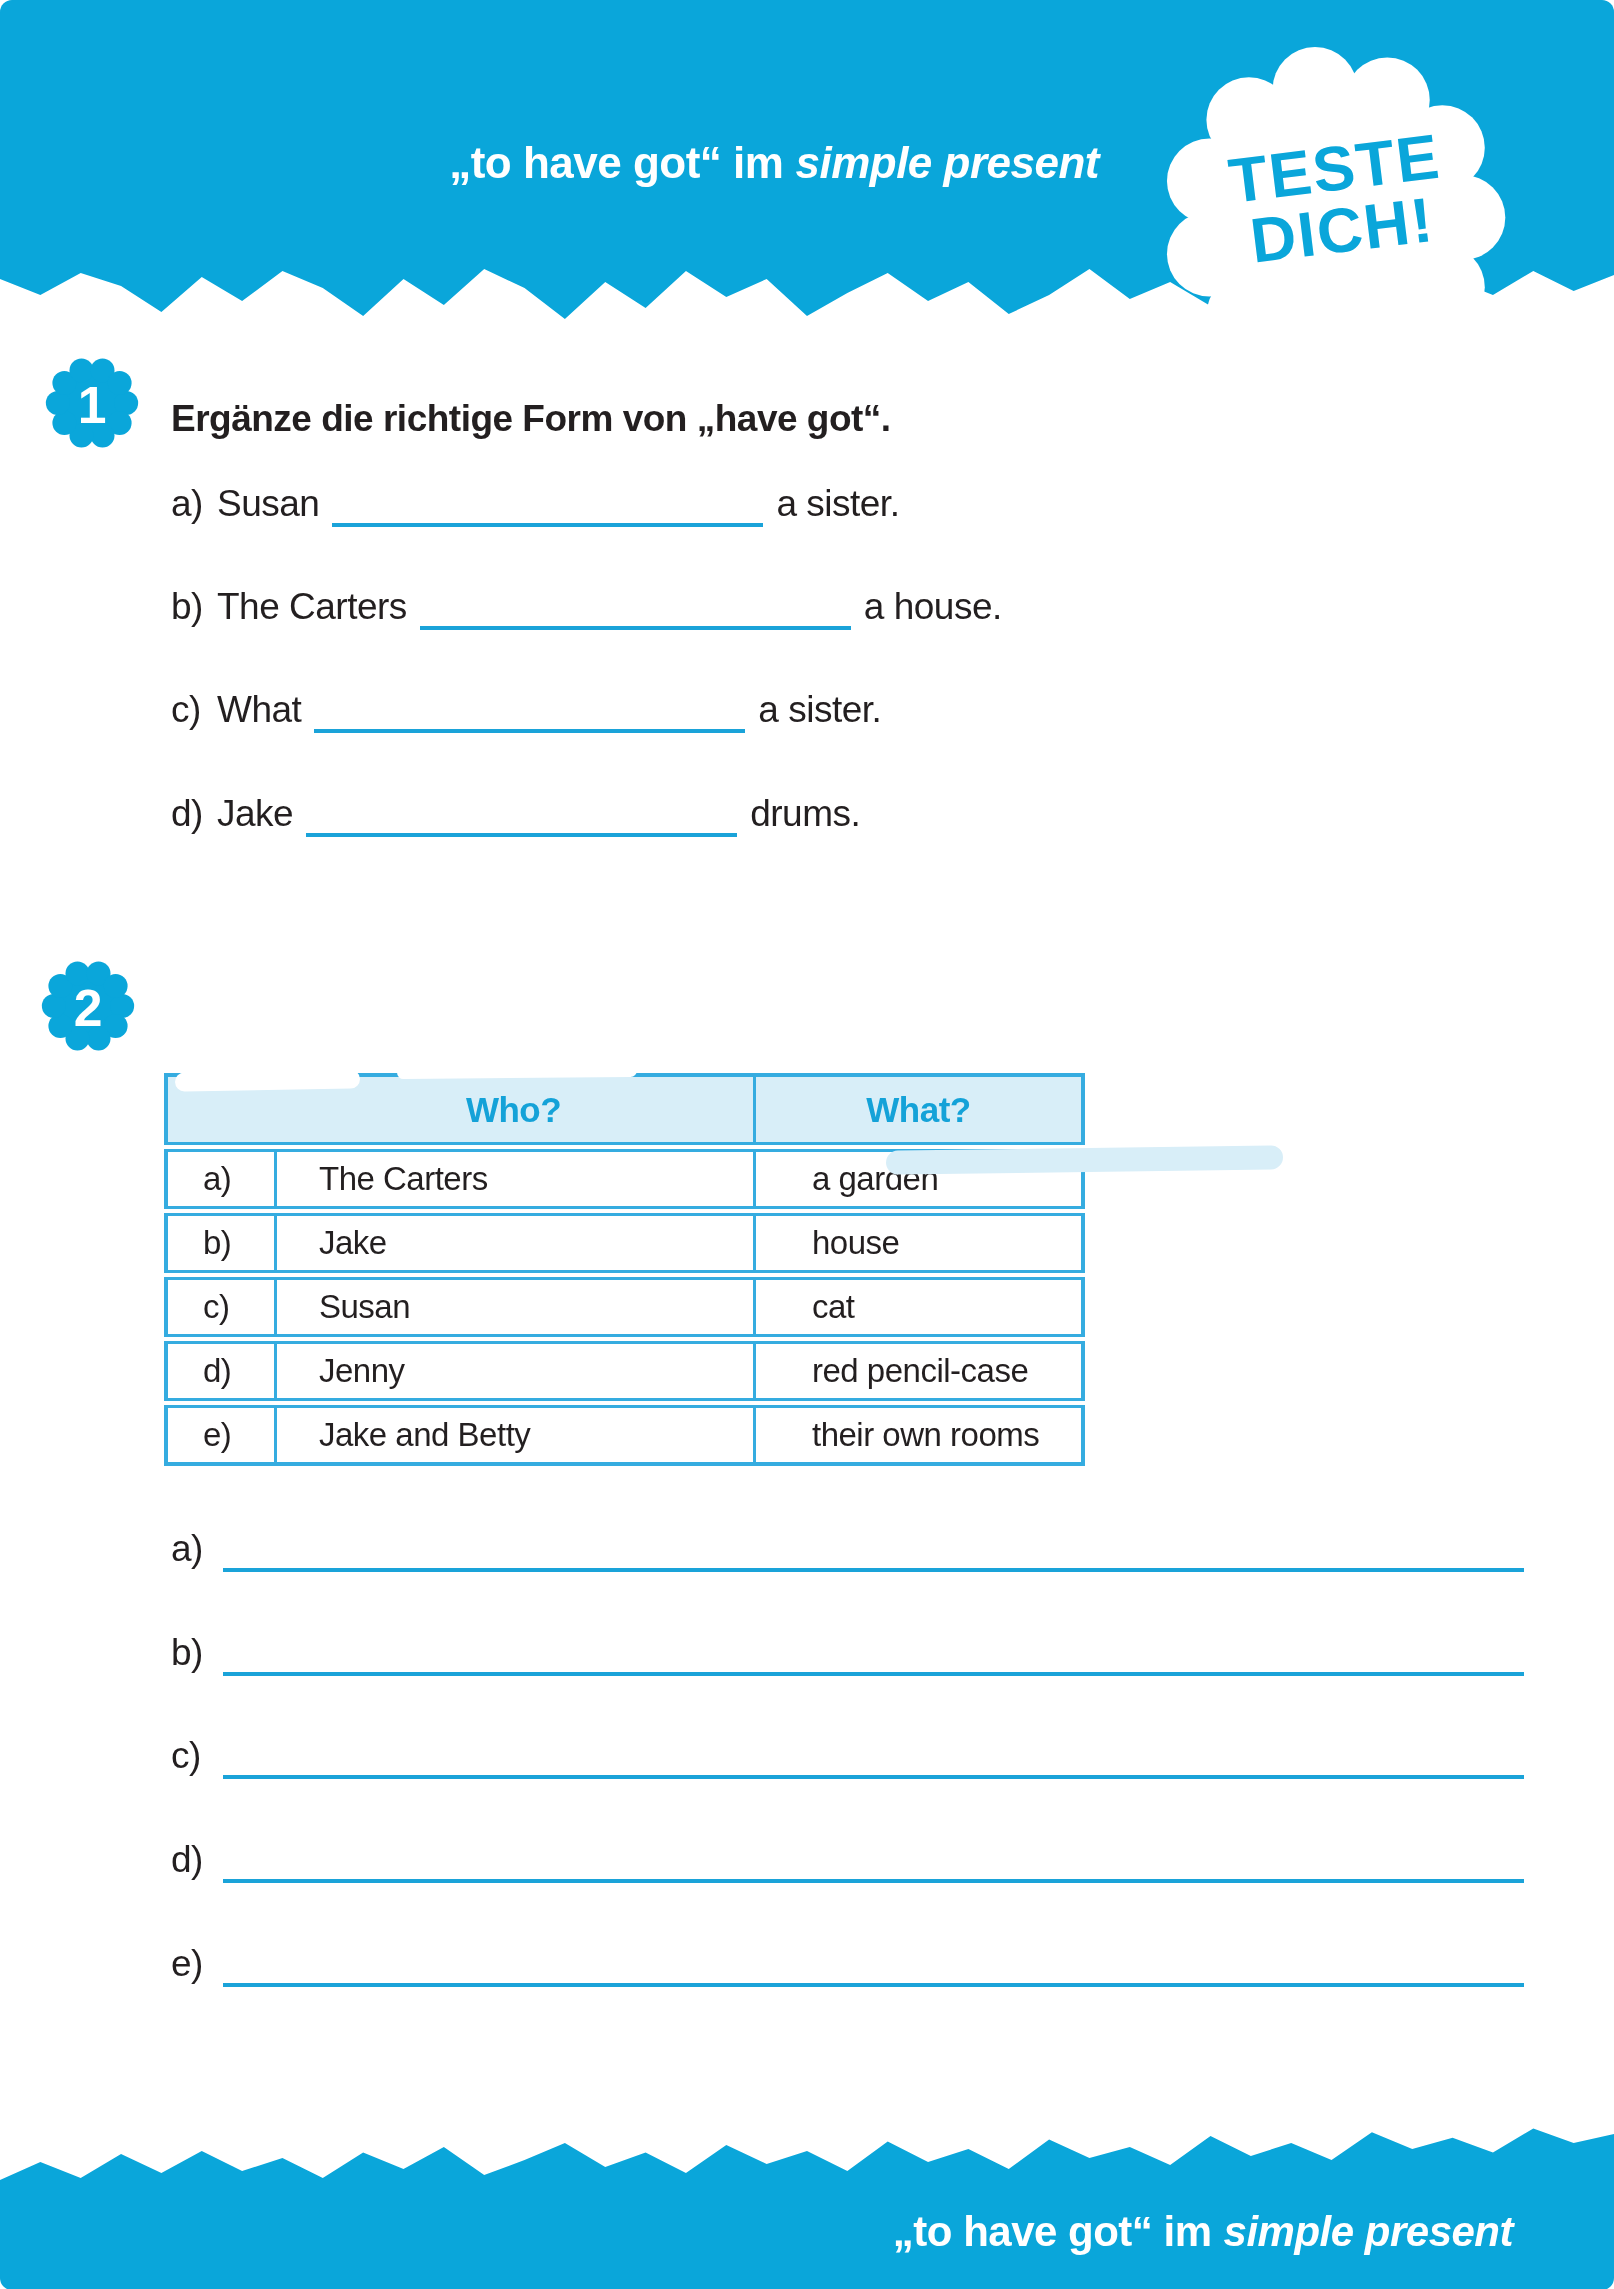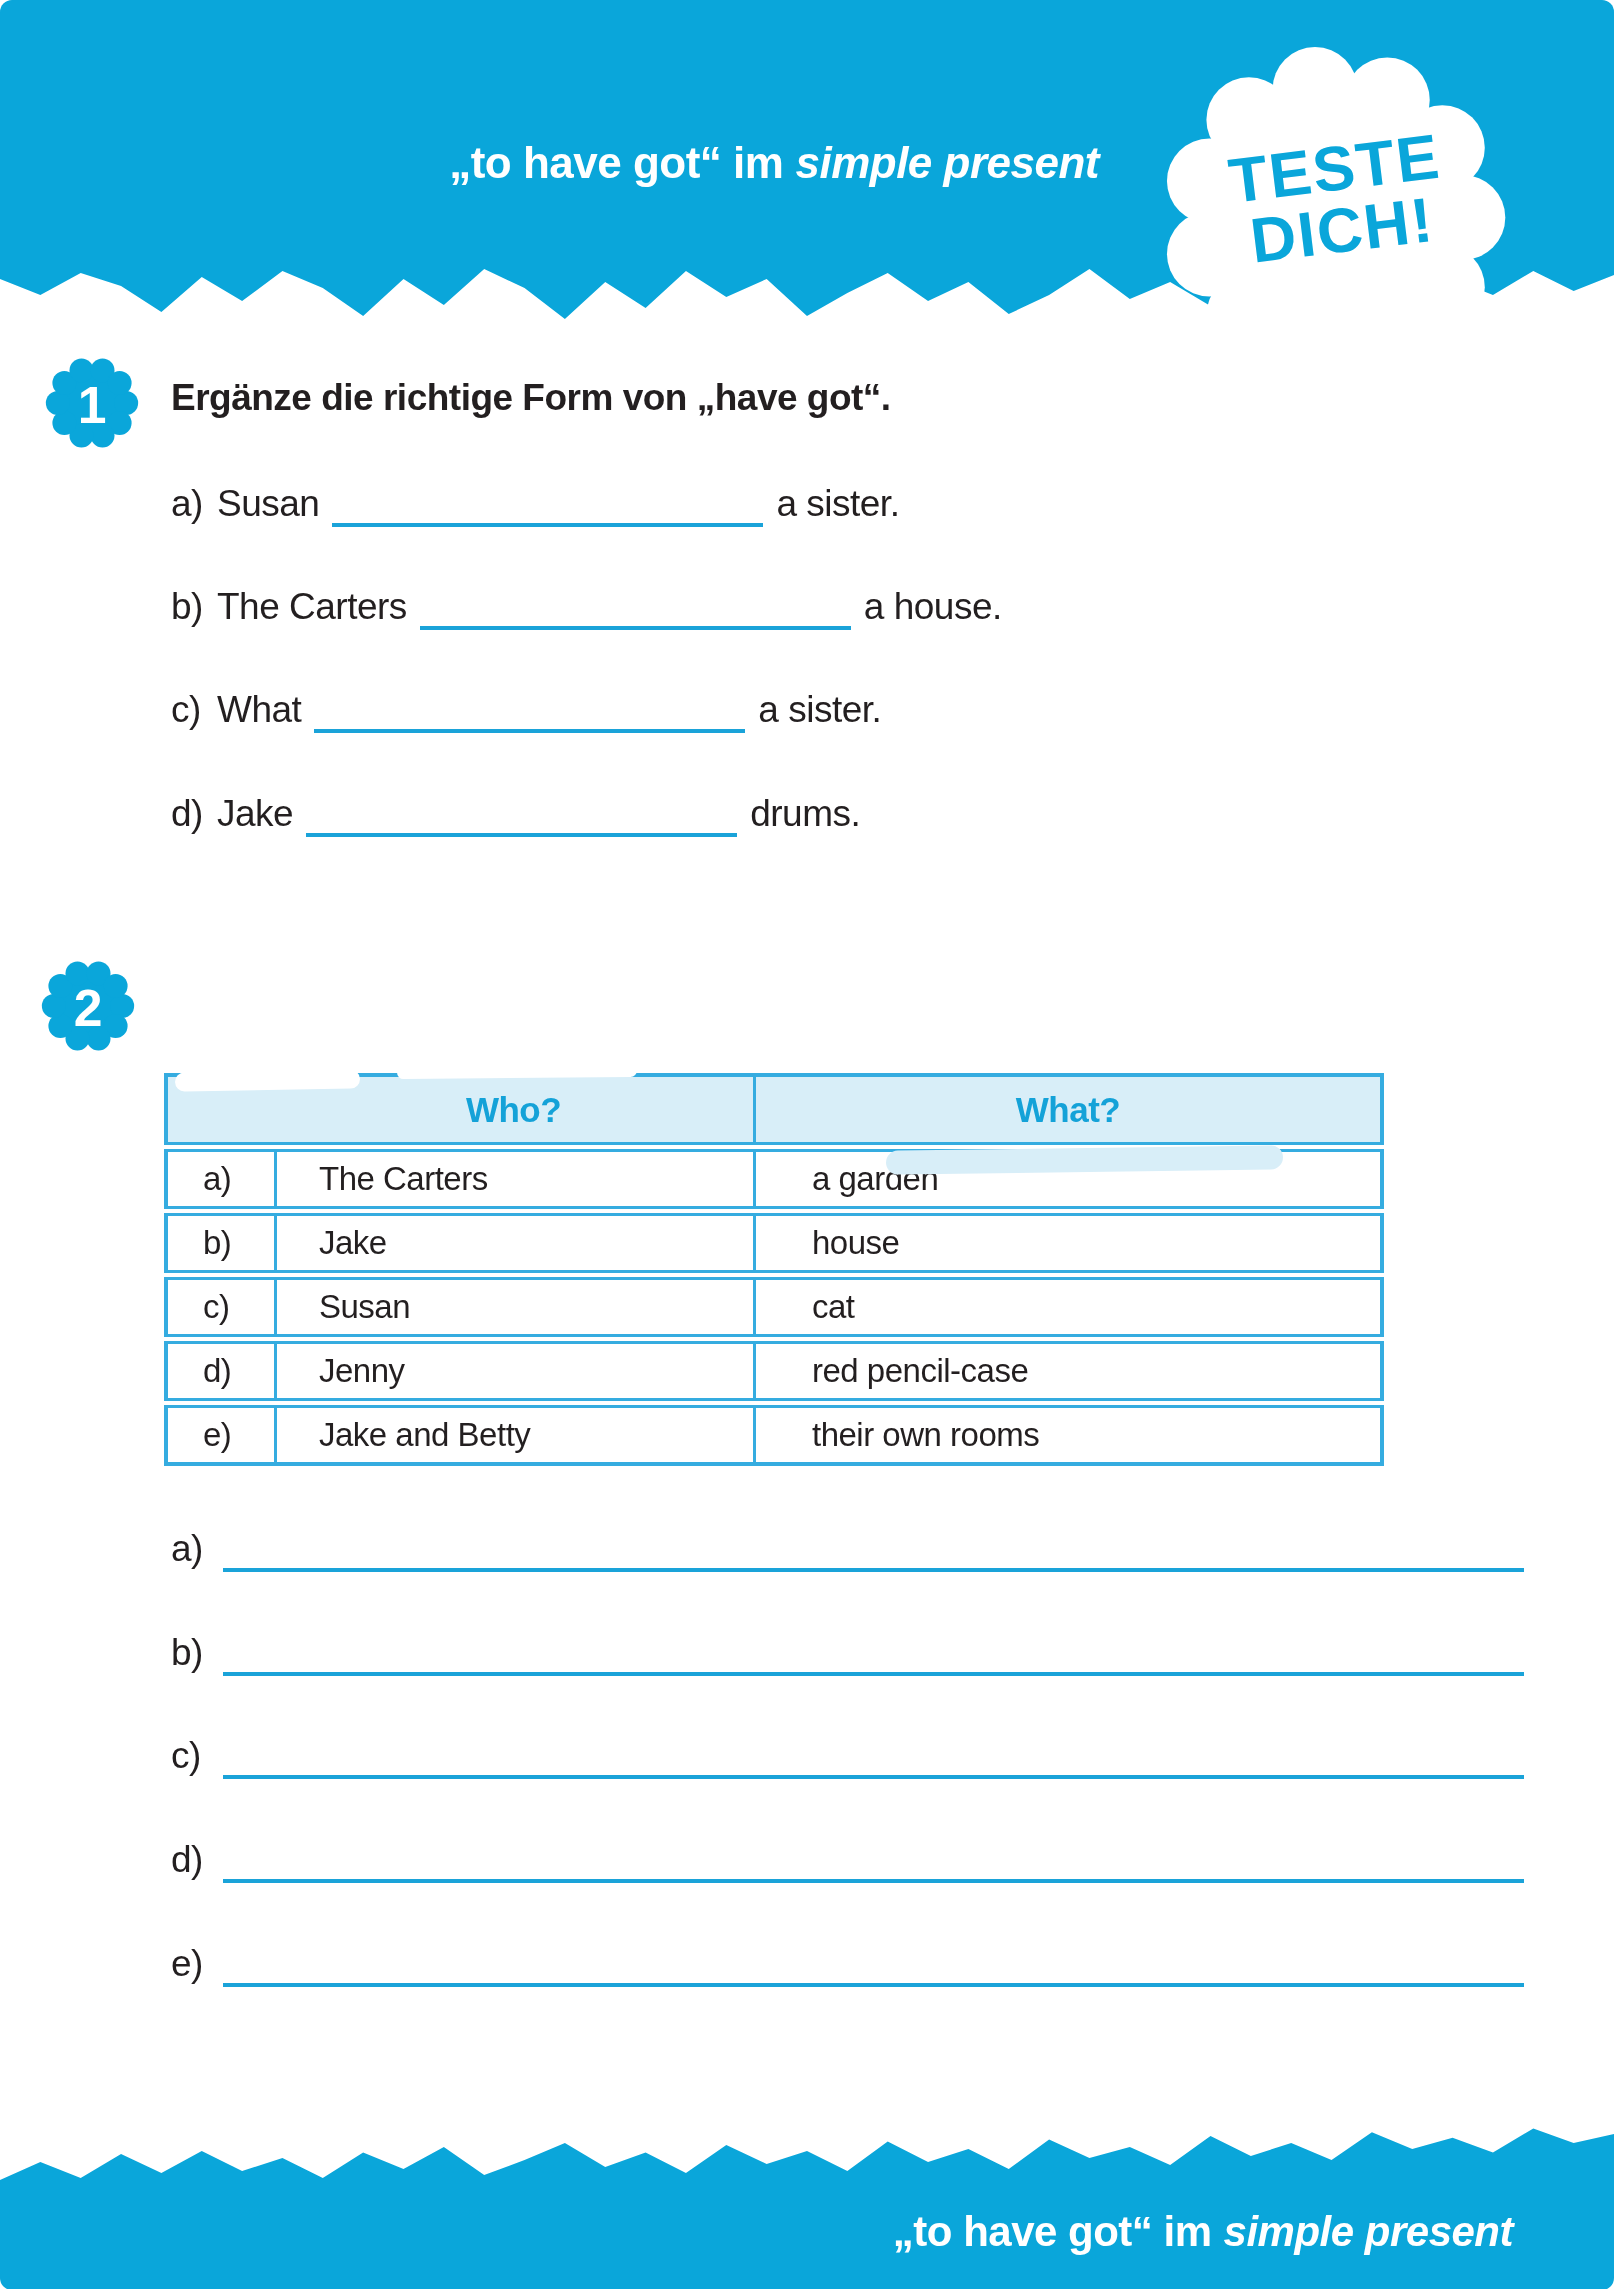--- a/index.html
+++ b/index.html
@@ -35,21 +35,21 @@
   .ex-heading{position:absolute;left:171px;font-size:37px;font-weight:bold;white-space:nowrap;}
   
   .ex1-item{position:absolute;left:171px;display:flex;align-items:baseline;font-size:37px;white-space:nowrap;}
   .item-label{display:inline-block;width:46px;}
   .blank{
     display:inline-block;width:431px;height:0;border-bottom:4.6px solid #1aa3d9;
     position:relative;top:11px;margin:0 13px;
   }
   
   .who-table{
-    position:absolute;left:164px;top:1069px;width:1220px;
+    position:absolute;left:164px;top:1069px;width:921px;
     border-collapse:separate;border-spacing:0 4.6px;table-layout:fixed;
   }
   .who-table th{
     height:65px;background:#d8eef8;font-size:35px;font-weight:bold;color:#14a2d8;
     border-top:4.6px solid #35ace0;border-bottom:3.7px solid #35ace0;text-align:center;padding:0;
   }
   .who-table th.corner{border-left:4.6px solid #35ace0;}
   .who-table th.what-h{border-left:3.7px solid #35ace0;border-right:4.6px solid #35ace0;}
   .who-table td{
     height:54px;font-size:33px;border-top:3.7px solid #35ace0;border-bottom:3.7px solid #35ace0;
@@ -118,21 +118,21 @@
         <circle cx="-11.4" cy="35.2" r="13"></circle>
       <circle cx="-29.9" cy="21.7" r="13"></circle>
         <circle cx="-37" cy="0" r="13"></circle>
       <circle cx="-29.9" cy="-21.7" r="13"></circle>
         <circle cx="-11.4" cy="-35.2" r="13"></circle>
       <circle cx="11.4" cy="-35.2" r="13"></circle>
         <circle cx="29.9" cy="-21.7" r="13"></circle>
     </g>
     <text x="0" y="2" text-anchor="middle" dominant-baseline="central">1</text>
   </svg>
-  <div class="ex-heading" style="top:377px;">Ergänze die richtige Form von „have got“.</div>
+  <div class="ex-heading" style="top:398px;">Ergänze die richtige Form von „have got“.</div>
 
   <div class="ex1-item" style="top:483px;">
     <span class="item-label">a)</span>
     <span>Susan</span>
     <span class="blank"></span>
     <span>a sister.</span>
   </div>
   <div class="ex1-item" style="top:586px;">
     <span class="item-label">b)</span>
     <span>The Carters</span>

